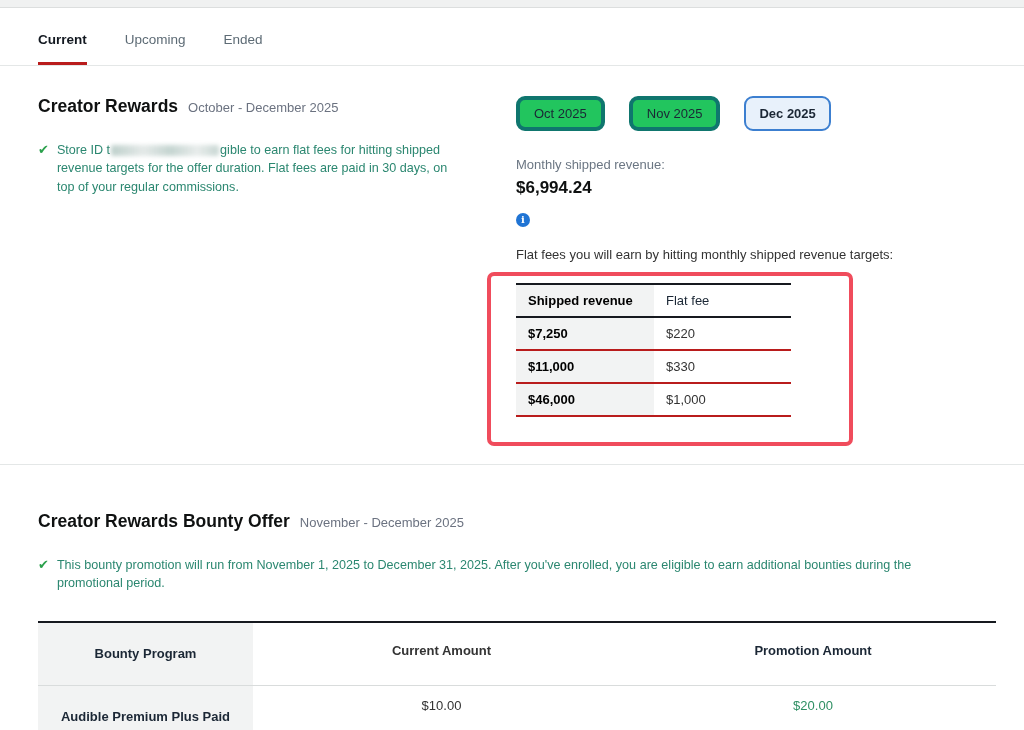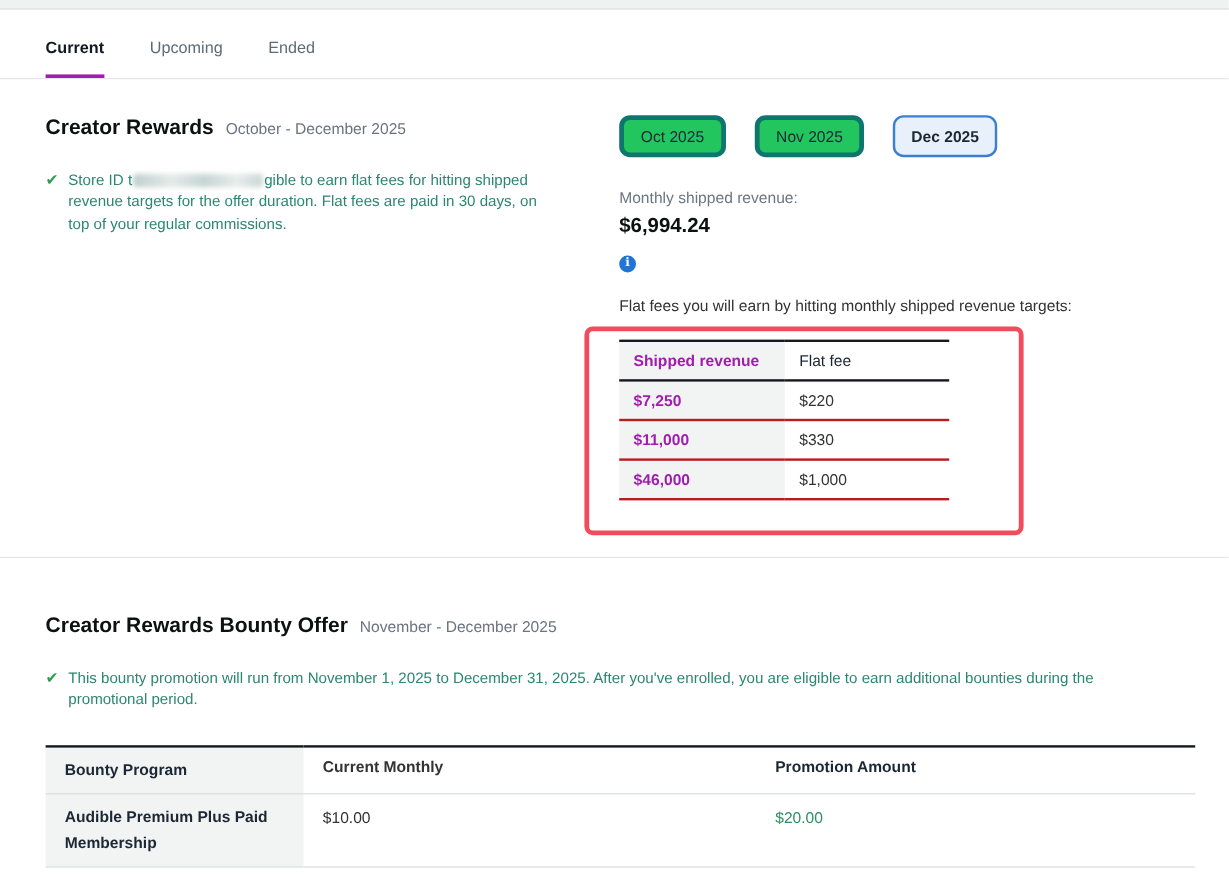--- a/index.html
+++ b/index.html
@@ -28,21 +28,21 @@
   }
   .tab {
     font-size: 13.5px;
     color: #5d6b75;
     padding-bottom: 15px;
     cursor: pointer;
   }
   .tab.active {
     color: #131921;
     font-weight: bold;
-    border-bottom: 3px solid #a21caf;
+    border-bottom: 3px solid #b91c1c;
   }
 
   
   .section1 {
     display: flex;
     padding: 30px 38px 0 38px;
   }
   .col-left { width: 478px; flex: none; }
   .col-right { flex: 1; min-width: 0; }
 
@@ -138,35 +138,35 @@
     font-size: 13px;
     padding: 8px 12px;
     height: 32px;
   }
   .fees-table thead tr {
     border-top: 2px solid #16191f;
     border-bottom: 2px solid #16191f;
   }
   .fees-table tbody tr { border-bottom: 2px solid #b91c1c; }
   .fees-table th { font-weight: normal; color: #1b2735; }
-  .fees-table .col-key { background: #f2f3f3; font-weight: bold; color: #a21caf; width: 138px; }
+  .fees-table .col-key { background: #f2f3f3; font-weight: bold; color: #000000; width: 138px; }
   .fees-table td { color: #333; }
 
   
   .section-divider { border: none; border-top: 1px solid #e4e7e7; margin-top: 15px; }
 
   
   .section2 { padding: 46px 38px 0 38px; }
   .check-para-wide { display: flex; gap: 8px; margin-top: 24px; width: 930px; }
 
   .bounty-table { width: 958px; margin-top: 28px; }
   .bounty-table th, .bounty-table td {
-    text-align: left;
-    font-size: 13px;
-    padding: 8px 16px;
+    text-align: center;
+    font-size: 13px;
+    padding: 20px 16px;
     vertical-align: top;
   }
   .bounty-table thead tr { border-top: 2px solid #16191f; border-bottom: 1px solid #d9dcdc; }
   .bounty-table tbody tr { border-bottom: 1px solid #d9dcdc; }
   .bounty-table th { font-weight: bold; color: #1b2735; height: 28px; }
   .bounty-table .col-key {
     background: #f2f3f3;
     font-weight: bold;
     color: #1b2735;
     width: 215px;
@@ -253,21 +253,21 @@
 
   <div class="check-para-wide">
     <span class="check-icon">✔</span>
     <span class="green-text">This bounty promotion will run from November 1, 2025 to December 31, 2025. After you've enrolled, you are eligible to earn additional bounties during the promotional period.</span>
   </div>
 
   <table class="bounty-table">
     <thead>
       <tr>
         <th class="col-key">Bounty Program</th>
-        <th class="col-current">Current Monthly</th>
+        <th class="col-current">Current Amount</th>
         <th class="col-promo">Promotion Amount</th>
       </tr>
     </thead>
     <tbody id="bounty-tbody">
         <tr>
           <td class="col-key">Audible Premium Plus Paid Membership</td>
           <td class="col-current">$10.00</td>
           <td class="col-promo green-amount">$20.00</td>
         </tr>
       </tbody>

